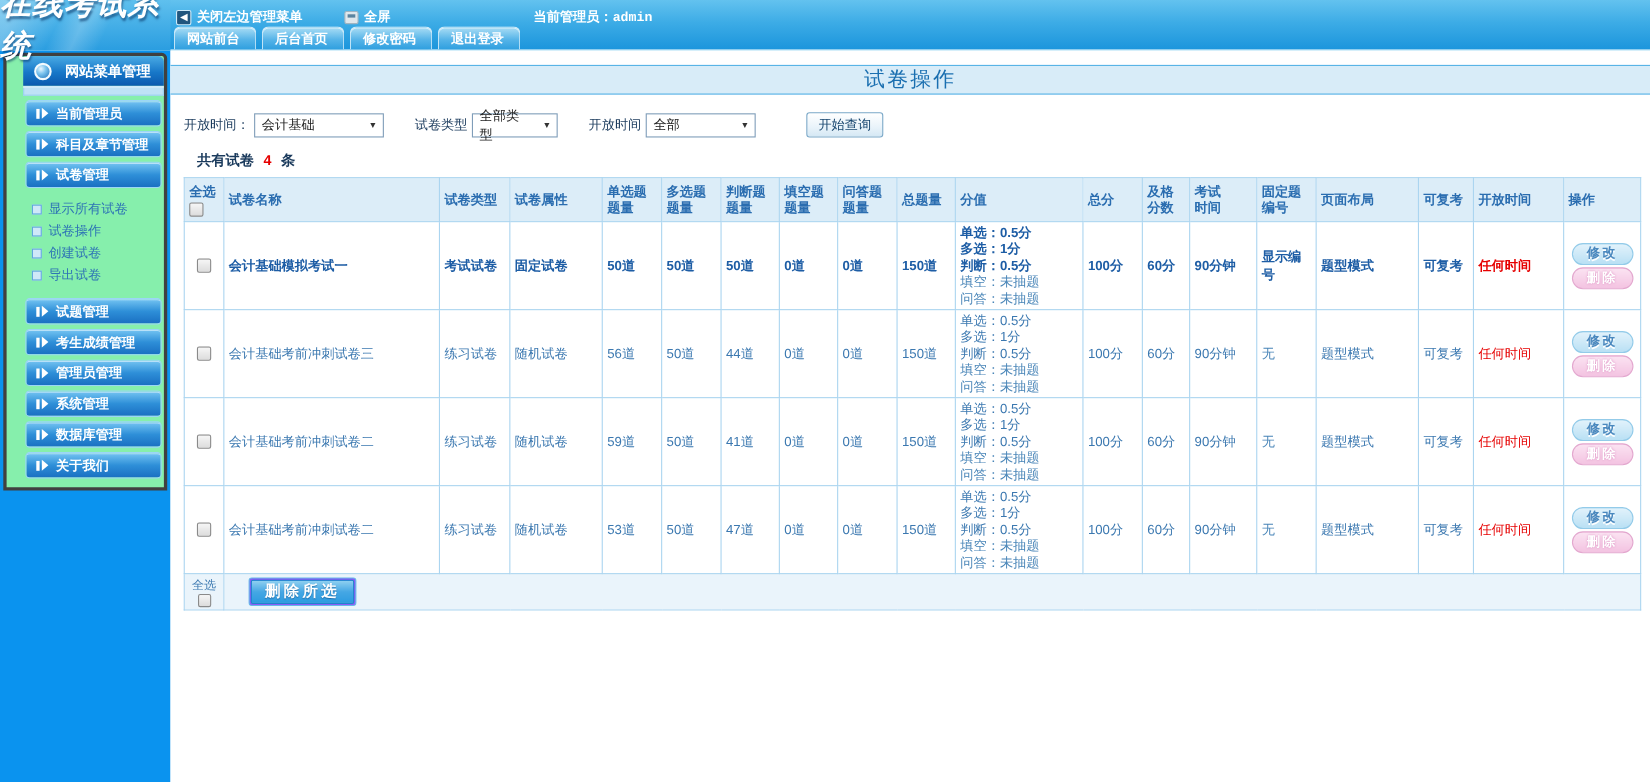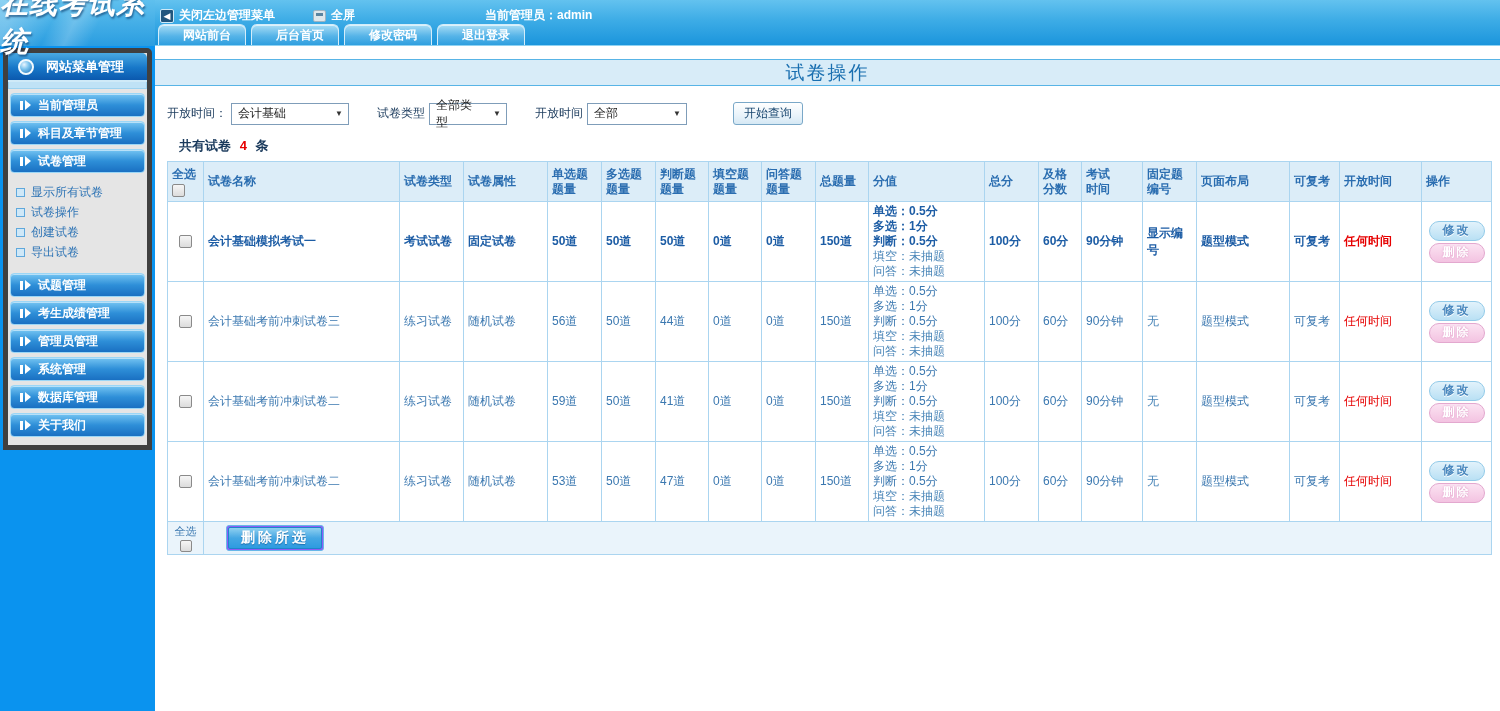--- a/index.html
+++ b/index.html
@@ -16,32 +16,32 @@
     background:linear-gradient(115deg,rgba(255,255,255,.28) 10%,rgba(255,255,255,0) 35%,rgba(255,255,255,.22) 48%,rgba(255,255,255,0) 62%),
                linear-gradient(180deg,#5fc0ee,#2a9de0); }
   .top-links { position:absolute; left:160px; top:7px; display:flex; align-items:center; font-size:12px; color:#fff; }
   .toplink { display:flex; align-items:center; cursor:pointer; font-weight:bold; }
   .icon-box { display:inline-flex; align-items:center; justify-content:center;
     width:14px; height:14px; margin-right:5px; border-radius:2px;
     background:#21567e; color:#fff; font-size:9px; border:1px solid #cfeaf8; }
   .icon-win { display:inline-block; width:13px; height:12px; margin-right:5px;
     background:#dfe7ec; border:1px solid #9fb4c2; border-radius:2px; position:relative; }
   .icon-win::before { content:""; position:absolute; left:2px; right:2px; top:2px; height:3px; background:#5b84a0; }
-  .admin-label { margin-left:130px; font-weight:bold; }
+  .admin-label { margin-left:130px; font-weight:bold;font-family:Liberation Mono, monospace; }
   .tabs { position:absolute; left:158px; bottom:0; display:flex; }
-  .tab { height:21px; padding:2px 14px 0 24px; margin-right:5px;
+  .tab { height:21px; padding:2px 14px 0 11px; margin-right:5px;
     background:linear-gradient(180deg,#a9ddf5 0%,#56b4e8 55%,#2f9fdf 100%);
     border:1px solid #d3edfa; border-bottom:none; border-radius:6px 6px 0 0;
     color:#fff; font-size:12px; font-weight:bold; cursor:pointer;
     box-shadow:inset 0 1px 0 rgba(255,255,255,.6); }
 
   
   .page { display:flex; width:1500px; height:665px; }
   .sidebar { width:155px; height:665px; background:#0a93ef; flex:none; padding:2px 3px; }
-  .side-panel { background:#e5e5e5; border:5px solid #404040; border-radius:5px 5px 0 0; padding-bottom:4px; }
+  .side-panel { background:#86efac; border:3px solid #404040; border-radius:5px 5px 0 0; padding-bottom:4px;padding-left:15px; }
   .side-title { height:29px; border-radius:5px 5px 0 0; display:flex; align-items:center;
     background:linear-gradient(180deg,#49aae4 0%,#1777c8 55%,#0b59ae 100%);
     color:#fff; font-weight:bold; font-size:13px; padding-left:10px;
     border-bottom:2px solid #cfeaf8; }
   .orb { width:16px; height:16px; border-radius:50%; margin-right:12px;
     background:radial-gradient(circle at 35% 30%,#eaf6ff 0%,#7cc4ee 40%,#1b6fb8 100%);
     border:2px solid #f2fafe; }
   .side-gap { height:7px; background:#bfe2f6; border:1px solid #9cd2f0; border-top:none; margin:0 0 3px 0; }
   .menu-group { height:24px; margin:4px 2px; display:flex; align-items:center;
     background:linear-gradient(180deg,#74c4f2 0%,#2e8fd8 50%,#1a70c2 100%);

